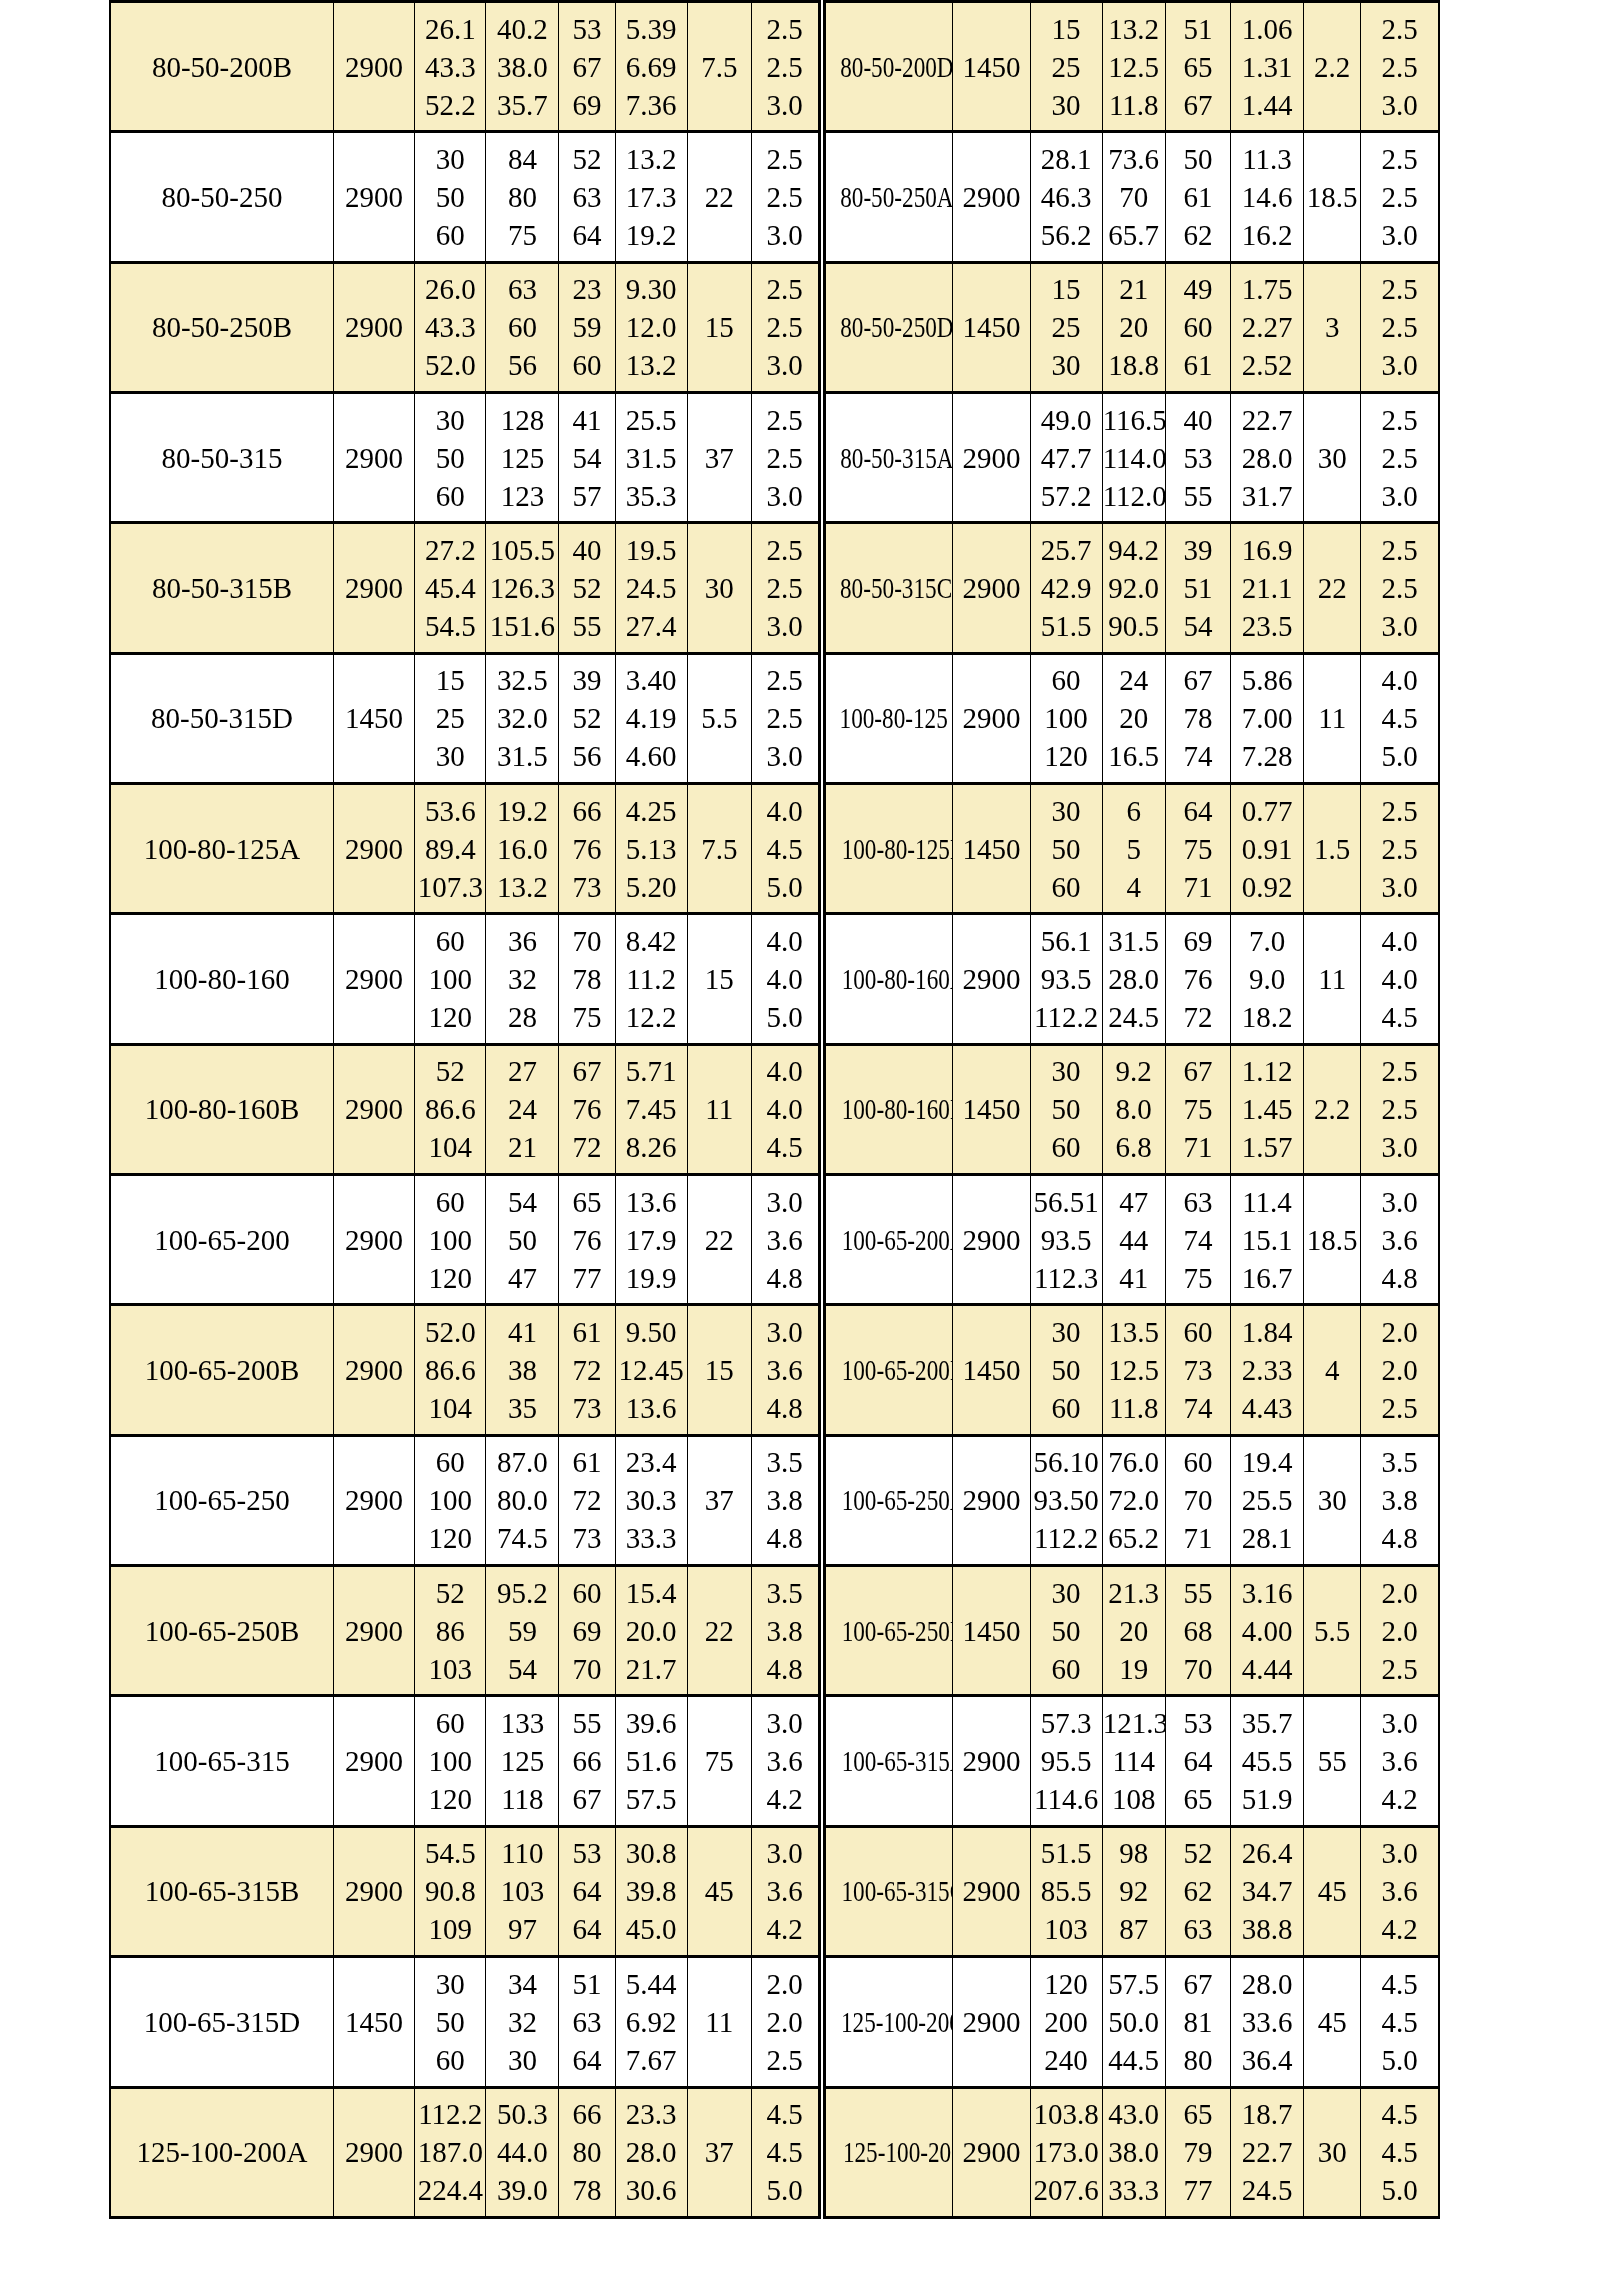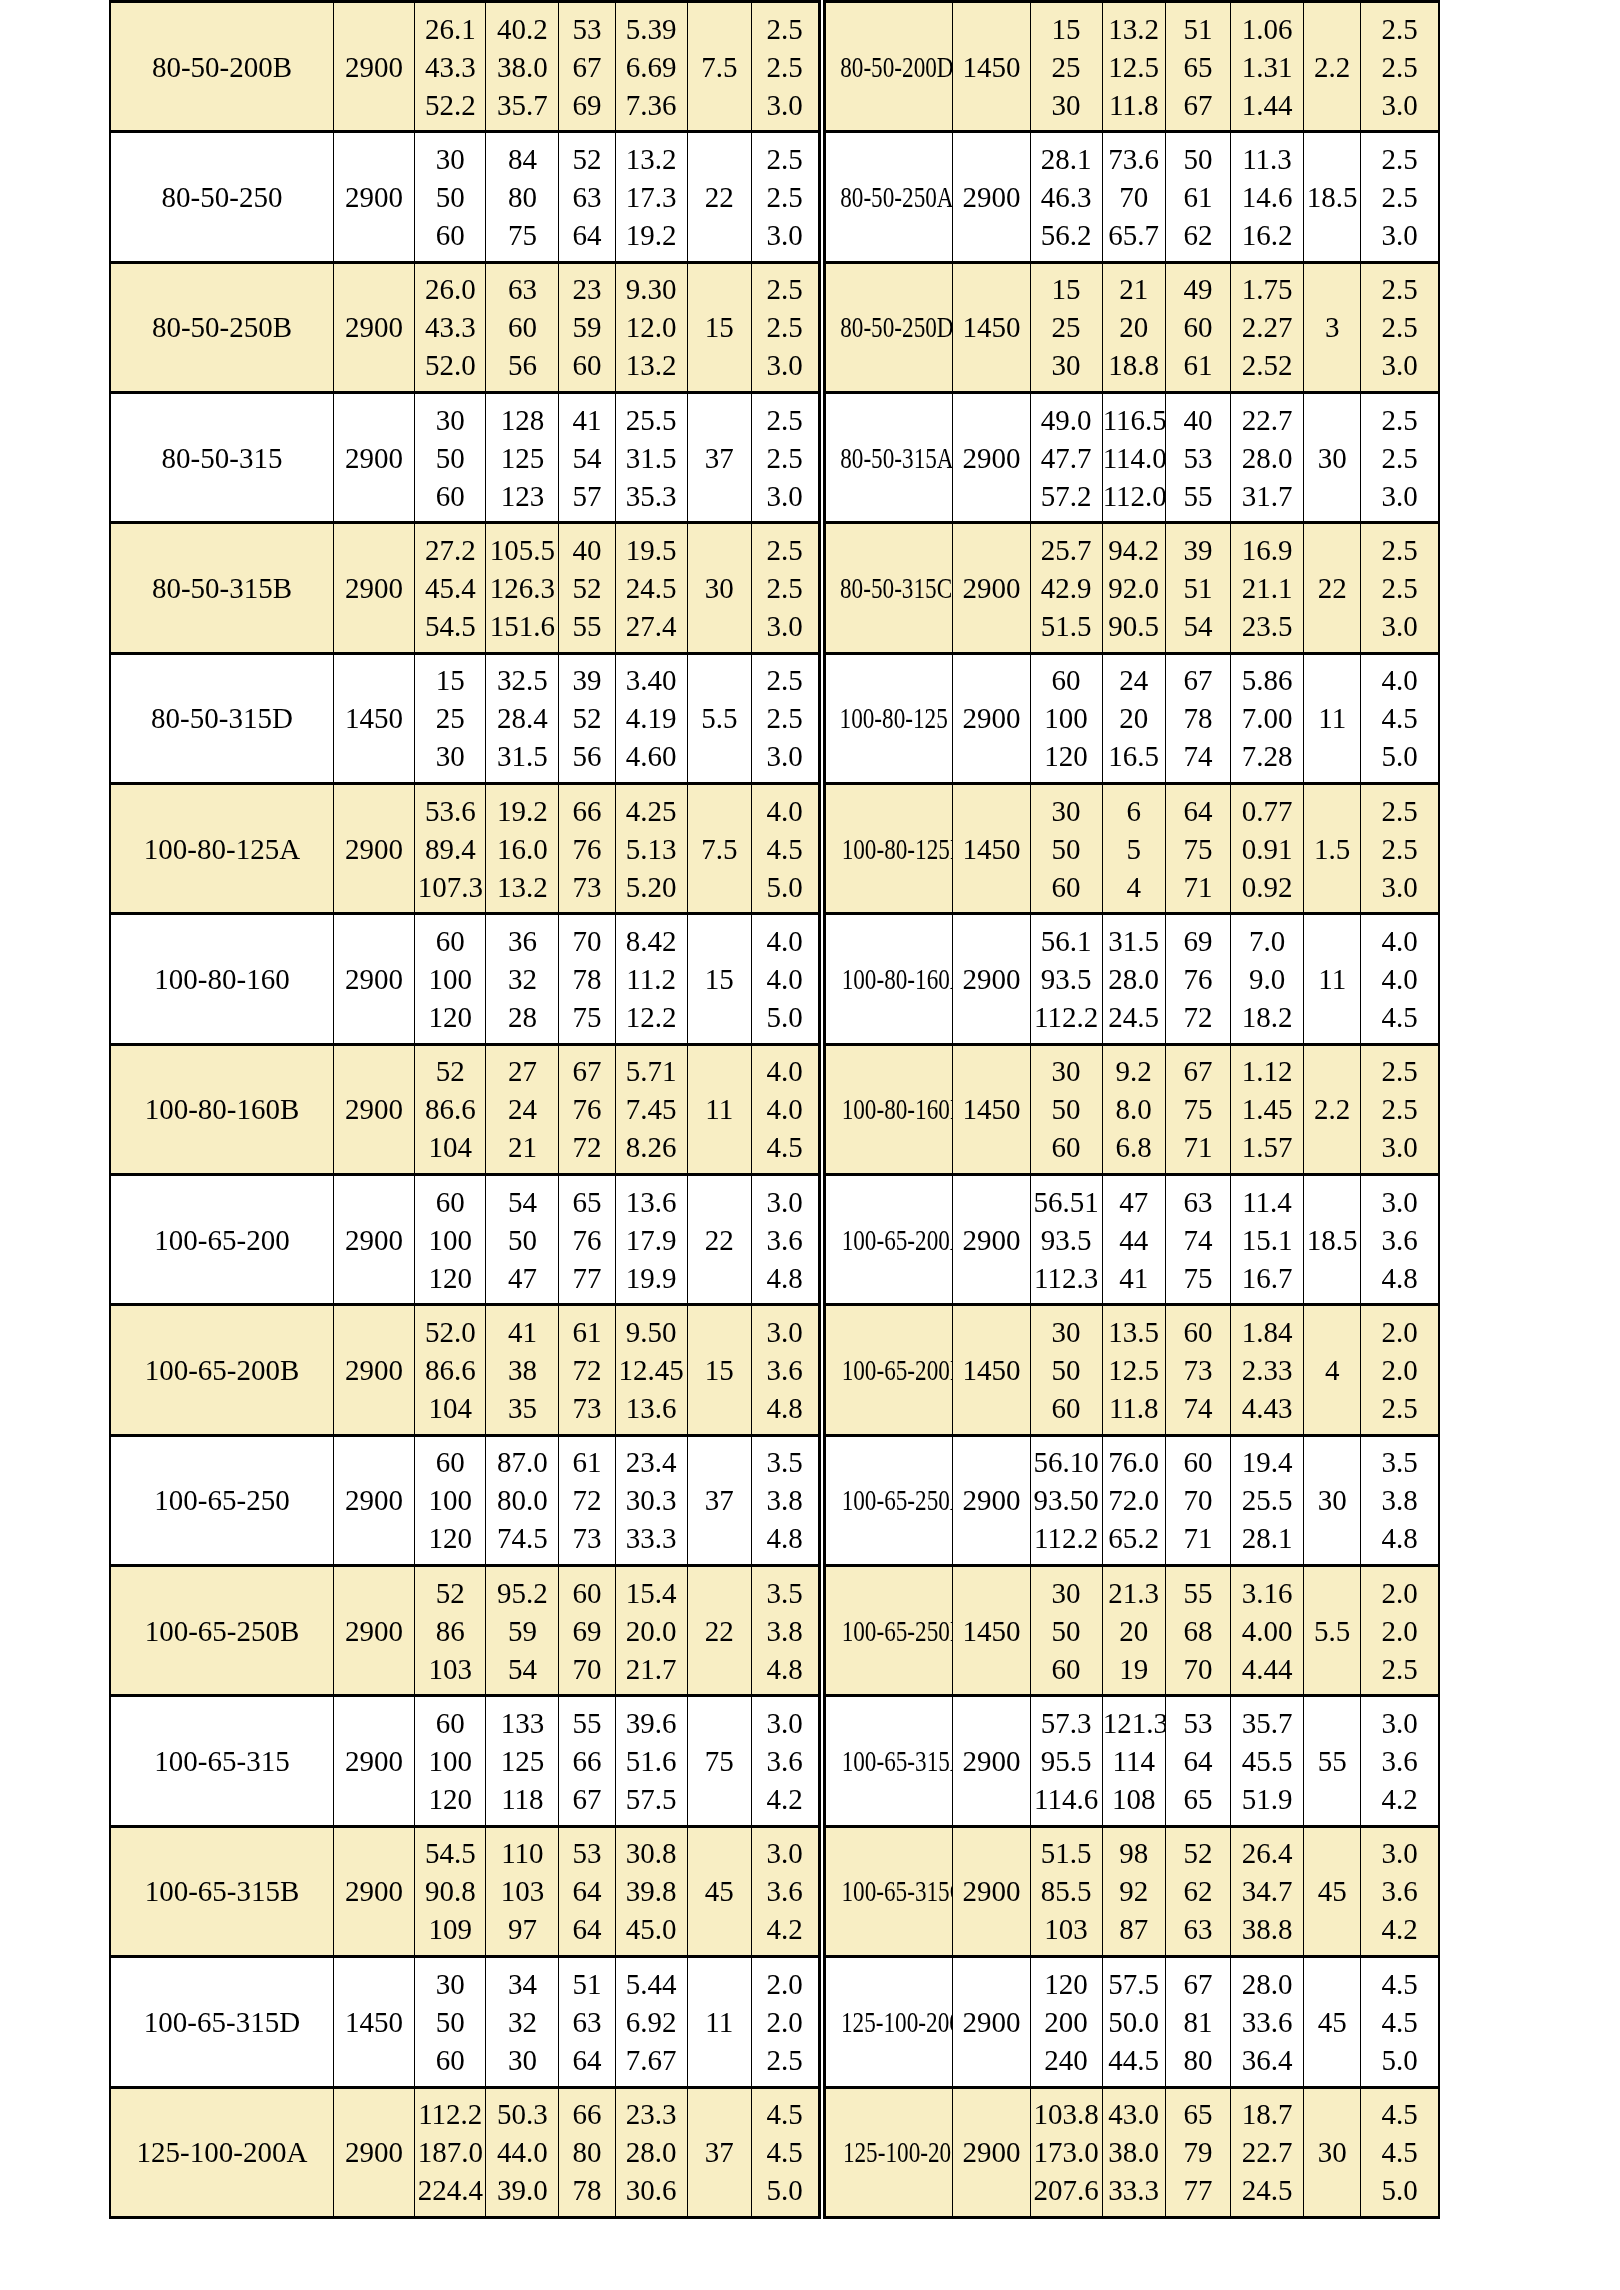--- a/index.html
+++ b/index.html
@@ -362,21 +362,21 @@
         <tr>
           <td><span>80-50-315D</span></td>
           <td><span>1450</span></td>
           <td>
             <div class="line">15</div>
             <div class="line">25</div>
             <div class="line">30</div>
           </td>
           <td>
             <div class="line">32.5</div>
-            <div class="line">28.4</div>
+            <div class="line">32.0</div>
             <div class="line">31.5</div>
           </td>
           <td>
             <div class="line">39</div>
             <div class="line">52</div>
             <div class="line">56</div>
           </td>
           <td>
             <div class="line">3.40</div>
             <div class="line">4.19</div>

